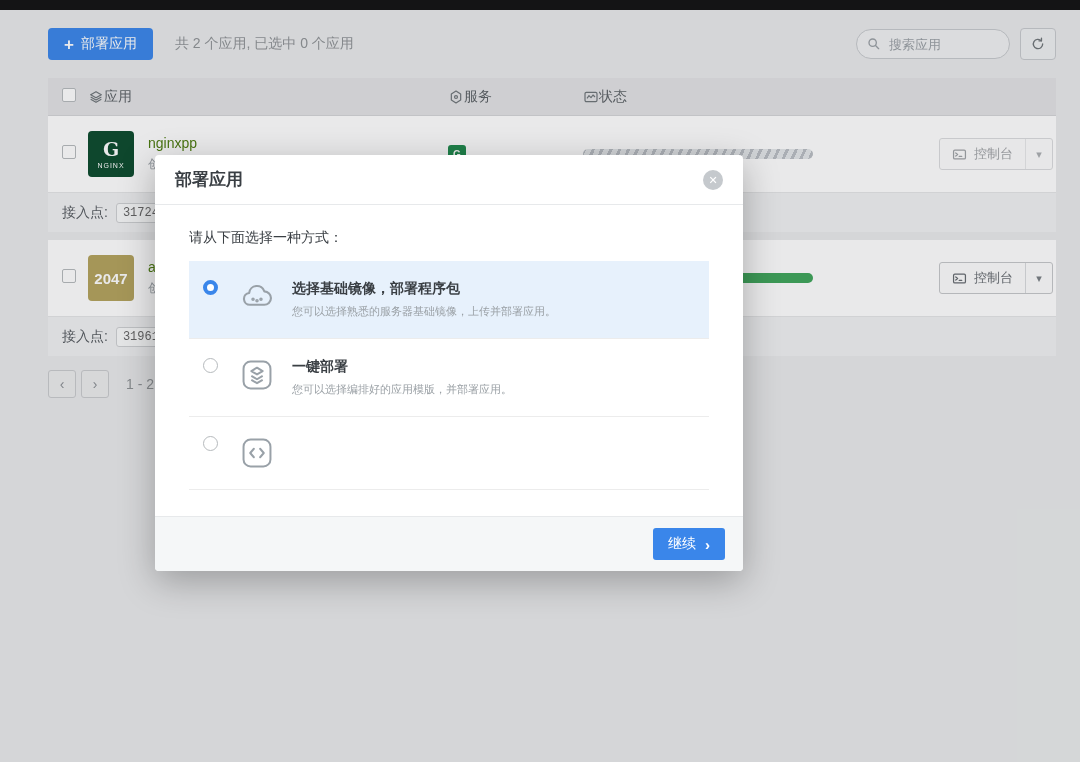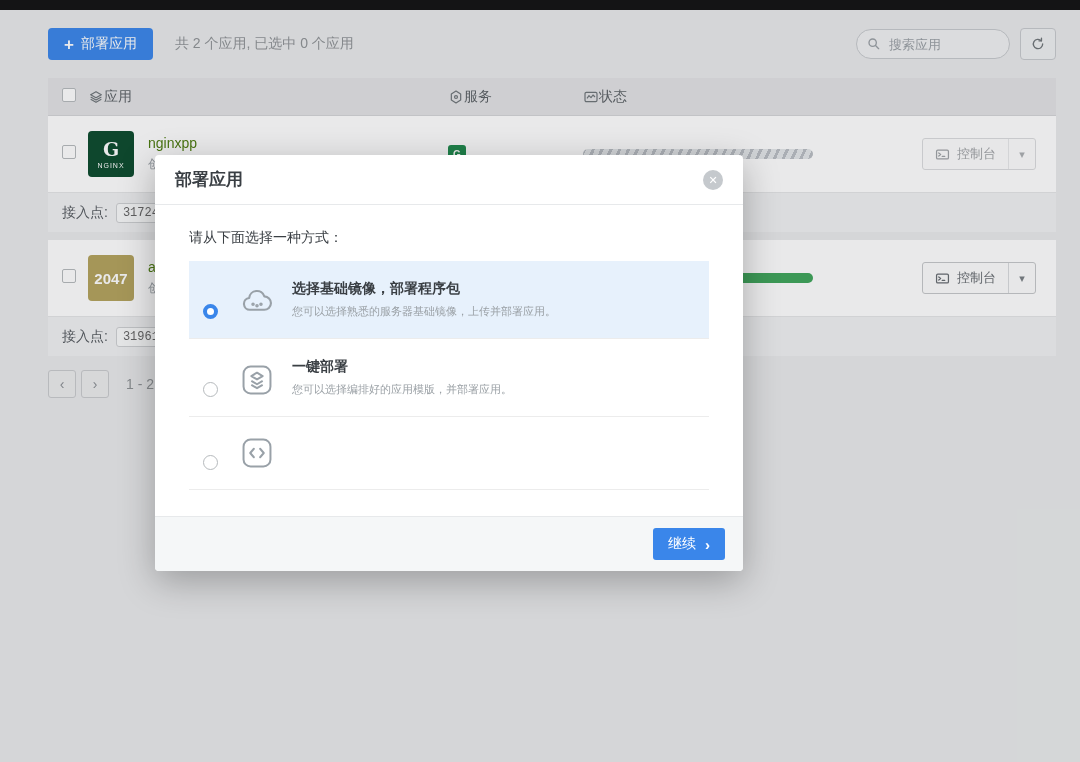--- a/index.html
+++ b/index.html
@@ -48,21 +48,21 @@
   .logo-nginx .g { font-size:19px; font-weight:bold; line-height:1; font-family:"DejaVu Serif", serif; }
   .logo-nginx .cap { font-size:7px; letter-spacing:1px; margin-top:3px; }
   .logo-2048 { background:#b4a35d; }
   .logo-2048 .num { font-size:15px; font-weight:bold; }
   .app-name { color:#4d7c0f; font-size:14px; cursor:pointer; }
   .app-created { color:#9aa0a5; font-size:12px; margin-top:5px; white-space:nowrap; }
   .svc-badge { width:18px; height:18px; border-radius:3px; background:#1f8a4c; color:#fff; font-size:10px; font-weight:bold; display:flex; align-items:center; justify-content:center; }
   .bar { width:230px; height:10px; border-radius:5px; }
   .bar-striped { background:repeating-linear-gradient(115deg,#b9bec3 0 3px,#e4e7e9 3px 8px); }
   .bar-green { background:#3fa55b; }
-  .actions { display:flex; justify-content:flex-end; padding-right:20px; }
+  .actions { display:flex; justify-content:flex-end; padding-right:3px; }
   .btn-group { display:inline-flex; border:1px solid #c6c8ca; border-radius:3px; background:#fdfdfd; overflow:hidden; }
   .btn-group.muted { opacity:.62; }
   .btn-console { display:inline-flex; align-items:center; gap:7px; padding:6px 12px; border:none; background:transparent; color:#666b70; font-size:13px; cursor:pointer; border-right:1px solid #d9dbdd; font-family:inherit; }
   .btn-caret { width:26px; border:none; background:transparent; color:#7a7f84; font-size:11px; cursor:pointer; }
 
   .row-access { background:#f0f1f2; border-top:1px solid #e5e6e7; height:40px; display:flex; align-items:center; padding-left:14px; font-size:14px; color:#565b60; }
   .port-badge { margin-left:8px; font-family:"Liberation Mono","DejaVu Sans Mono",monospace; font-size:12px; color:#666; background:#fafbfb; border:1px solid #cfd1d3; border-radius:3px; padding:2px 6px; }
 
   .pagination { display:flex; align-items:center; margin:14px 24px 0 48px; }
   .page-btn { width:28px; height:28px; border:1px solid #c9cbcd; border-radius:3px; background:#ebeced; color:#8a8f93; font-size:14px; cursor:pointer; margin-right:5px; display:flex; align-items:center; justify-content:center; }
@@ -72,21 +72,21 @@
   .overlay { position:absolute; inset:0; background:rgba(40,44,50,.10); }
   .modal {
     position:absolute; left:155px; top:155px; width:588px; background:#fff; border-radius:4px;
     box-shadow:0 10px 36px rgba(0,0,0,.28); overflow:hidden;
   }
   .modal-head { height:50px; display:flex; align-items:center; justify-content:space-between; padding:0 20px; border-bottom:1px solid #e7e9eb; }
   .modal-title { font-size:17px; font-weight:bold; color:#3a3f44; }
   .modal-close { width:20px; height:20px; border-radius:50%; background:#c5c9cd; color:#fff; font-size:11px; line-height:20px; text-align:center; cursor:pointer; }
   .modal-body { padding:18px 34px 4px; }
   .modal-prompt { font-size:14px; color:#3a3f44; margin:6px 0 14px; }
-  .option { display:flex; align-items:flex-end; padding:19px 14px; border-bottom:1px solid #ececec; cursor:pointer; }
+  .option { display:flex; align-items:flex-start; padding:19px 14px; border-bottom:1px solid #ececec; cursor:pointer; }
   .option.selected { background:#e7f1fc; }
   .radio { width:15px; height:15px; border-radius:50%; border:1px solid #b6babd; background:#fff; flex:none; margin-right:22px; }
   .radio.checked { border:4.5px solid #3a86ea; }
   .opt-icon { flex:none; margin-right:18px; display:flex; }
   .opt-title { font-size:14px; font-weight:bold; color:#3a3f44; }
   .opt-desc { font-size:11px; color:#9aa0a5; margin-top:6px; }
   .modal-foot { margin-top:22px; background:#f5f7f8; border-top:1px solid #e7e9eb; padding:11px 18px; display:flex; justify-content:flex-end; }
   .btn-continue { display:inline-flex; align-items:center; gap:9px; background:#3a86ea; border:none; border-radius:3px; color:#ffffff; font-size:14px; padding:7px 15px; cursor:pointer; font-family:inherit; }
   .btn-continue .chev { font-size:15px; font-weight:bold; line-height:1; }
 </style>

